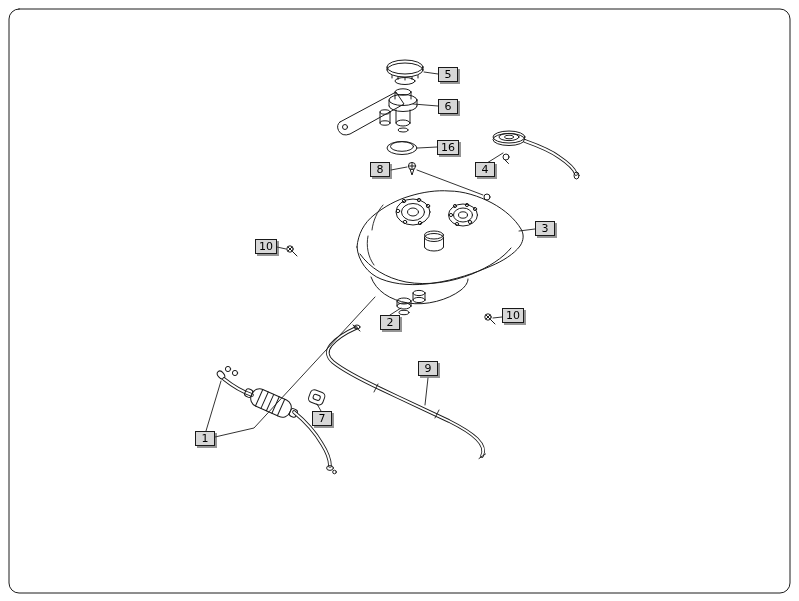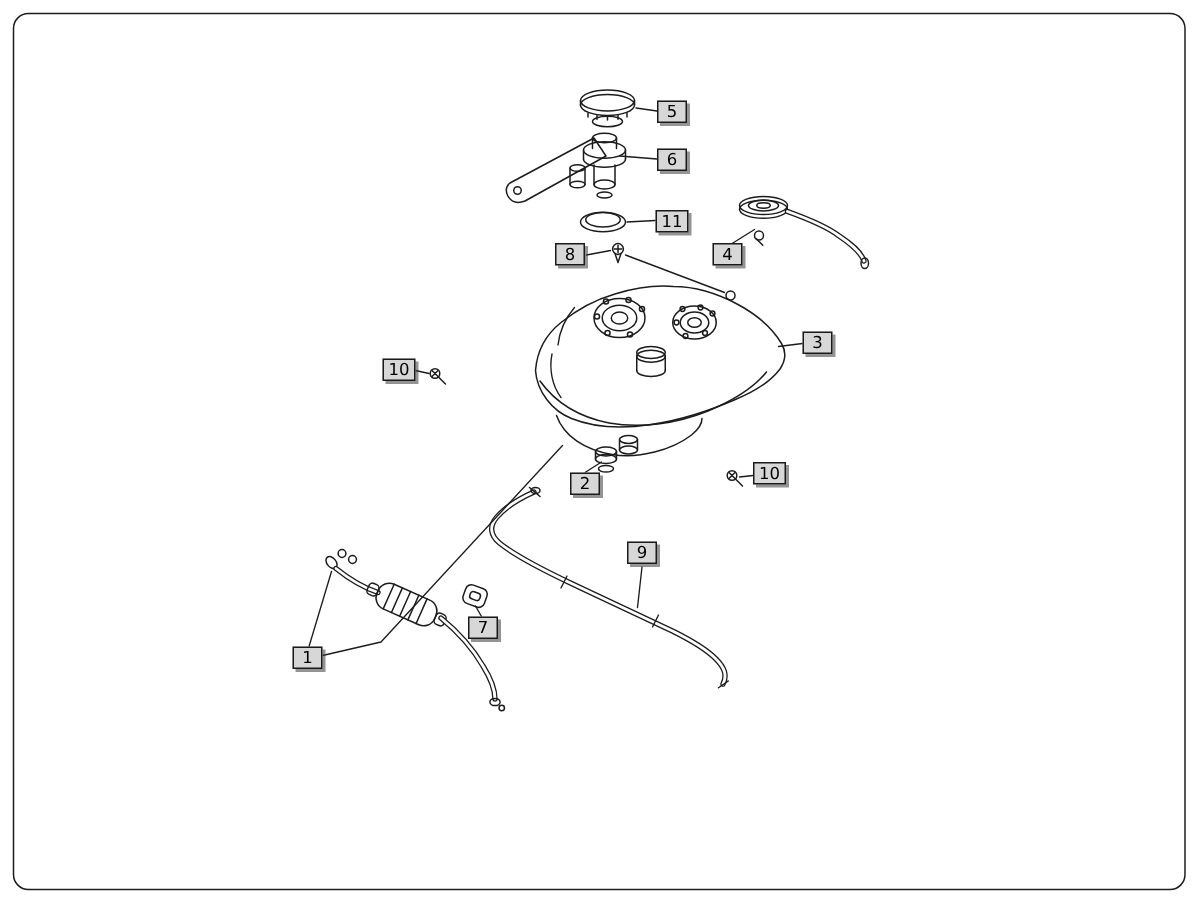--- a/index.html
+++ b/index.html
@@ -179,21 +179,21 @@
       <path class="thin" d="M502 317 L493 318"></path>
       <path class="thin" d="M428 378 L425 405"></path>
       <path class="thin" d="M321 411 L317 404"></path>
       <path class="thin" d="M215 437 L254 428 L375 297"></path>
       <path class="thin" d="M206 431 L221 381"></path>
     </g>
   </svg>
 
   <div class="callout" style="left:438px;top:67px;">5</div>
   <div class="callout" style="left:438px;top:99px;">6</div>
-  <div class="callout" style="left:437px;top:140px;">11</div>
+  <div class="callout" style="left:437px;top:140px;">16</div>
   <div class="callout" style="left:370px;top:162px;">8</div>
   <div class="callout" style="left:475px;top:162px;">4</div>
   <div class="callout" style="left:535px;top:221px;">3</div>
   <div class="callout" style="left:255px;top:239px;">10</div>
   <div class="callout" style="left:380px;top:315px;">2</div>
   <div class="callout" style="left:502px;top:308px;">10</div>
   <div class="callout" style="left:418px;top:361px;">9</div>
   <div class="callout" style="left:312px;top:411px;">7</div>
   <div class="callout" style="left:195px;top:431px;">1</div>
 

